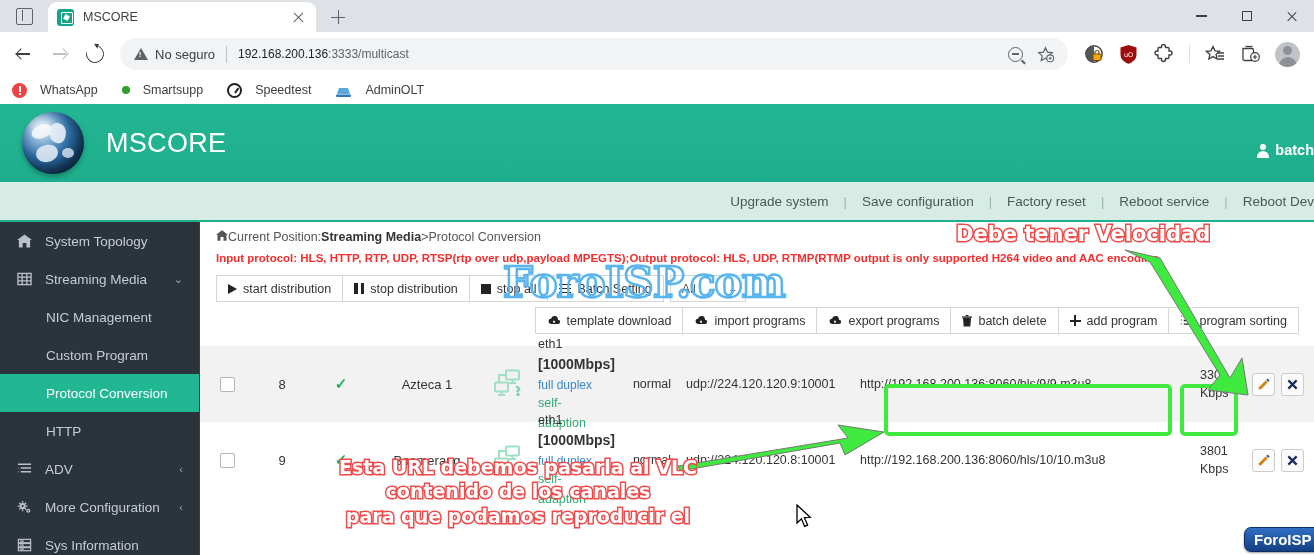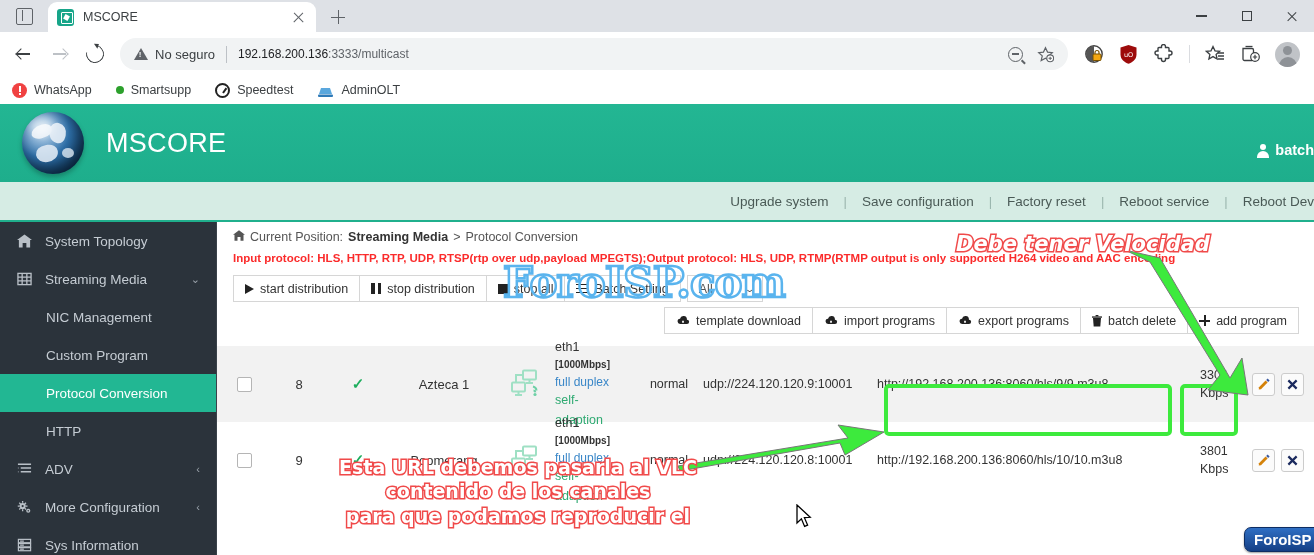--- a/index.html
+++ b/index.html
@@ -82,21 +82,21 @@
   .star { width:17px; height:17px; position:relative; }
   .star svg { display:block; }
   .ext-icons { display:flex; align-items:center; gap:15px; padding:0 8px; }
   .ext { width:20px; height:20px; position:relative; }
   .vert-sep { width:1px; height:18px; background:#dadce0; }
   .avatar { width:25px; height:25px; border-radius:50%; background:#c0c3c7; position:relative; overflow:hidden; flex:0 0 auto; }
   .avatar:before { content:""; position:absolute; left:8px; top:4.5px; width:9px; height:9px; border-radius:50%; background:#8e9297; }
   .avatar:after { content:""; position:absolute; left:3.5px; top:15px; width:18px; height:14px; border-radius:9px 9px 0 0; background:#8e9297; }
 
   .bookmarks { height:28px; background:#fff; display:flex; align-items:center; padding:0 10px; gap:0; }
-  .bm { display:flex; align-items:center; gap:7px; padding:0 12px 0 2px; margin-right:10px; }
+  .bm { display:flex; align-items:center; gap:13px; padding:0 12px 0 2px; margin-right:10px; }
   .bm-label { font-size:12.5px; color:#3c4043; white-space:nowrap; }
   .bm-wa { width:15px; height:15px; border-radius:50%; background:#f04242; position:relative; }
   .bm-wa:after { content:""; position:absolute; left:6.5px; top:3px; width:2px; height:6px; background:#fff; }
   .bm-wa:before { content:""; position:absolute; left:6.5px; top:10.5px; width:2px; height:2px; background:#fff; }
   .bm-dot { width:8px; height:8px; border-radius:50%; background:#2ca02c; }
   .bm-sp { width:15px; height:15px; border-radius:50%; border:2px solid #222; position:relative; }
   .bm-sp:after { content:""; position:absolute; left:4.5px; top:2px; width:2px; height:6px; background:#222; transform:rotate(35deg); transform-origin:bottom; }
   .bm-olt { width:17px; height:13px; position:relative; }
 
   
@@ -120,29 +120,29 @@
   .user-ico:after { content:""; position:absolute; left:1px; top:7px; width:12px; height:7px; border-radius:6px 6px 0 0; background:#fff; }
 
   .app-subnav {
     height:40px; background:#d6ece4; border-bottom:2px solid #20b08d;
     display:flex; align-items:center; justify-content:flex-end; padding-right:0; overflow:hidden;
   }
   .sub-item { font-size:13.5px; color:#4a5a56; white-space:nowrap; }
   .sub-sep { color:#9ab5ad; margin:0 15px; font-size:13px; }
 
   .app-body { display:flex; height:333px; }
-  .sidebar { width:217px; background:#2b333b; flex:0 0 auto; border-right:1px solid #3a424a; }
+  .sidebar { width:200px; background:#2b333b; flex:0 0 auto; border-right:1px solid #3a424a; }
   .side-item { height:38px; display:flex; align-items:center; padding-left:17px; gap:13px; color:#c5ccd3; font-size:13.5px; }
   .side-item.sub { padding-left:46px; font-size:13.5px; color:#c5ccd3; }
   .side-item.active { background:#22b793; color:#fff; }
   .side-icon { width:15px; height:14px; flex:0 0 auto; position:relative; color:#b9c0c7; }
   .side-chev { margin-left:auto; margin-right:16px; font-size:11px; color:#9aa2aa; }
 
   .content { flex:1; background:#fff; position:relative; overflow:hidden; }
-  .breadcrumb { padding:8px 0 4px 16px; font-size:12.5px; color:#555; display:flex; align-items:flex-start; gap:5px; }
+  .breadcrumb { padding:8px 0 4px 16px; font-size:12.5px; color:#555; display:flex; align-items:flex-start; }
   .bc-home { font-size:12px; color:#555; }
   .bc-strong { font-weight:bold; color:#333; }
   .warn-line { padding:4px 0 6px 16px; font-size:11.5px; color:#fb2b2b; font-weight:bold; white-space:nowrap; }
 
   .toolbar { padding:5px 0 0 16px; }
   .btn-group { display:flex; align-items:stretch; }
   .tb-btn {
     height:27px; background:#fff; border:1px solid #d6d6d6; display:flex; align-items:center;
     padding:0 11px; gap:6px; font-size:12.5px; color:#333; margin-left:-1px; white-space:nowrap;
   }
@@ -175,21 +175,21 @@
   .trow { display:flex; align-items:center; height:76px; font-size:12.5px; color:#333; }
   .trow.alt { background:#f2f2f2; }
   .tc-check { width:54px; display:flex; justify-content:center; }
   .cbox { width:15px;height:15px;border:1px solid #b5b5b5;background:#fff;border-radius:2px; }
   .tc-id { width:56px; text-align:center; font-size:13px; }
   .tc-ok { width:62px; text-align:center; color:#1eae5e; font-size:15px; font-weight:bold; }
   .tc-name { width:110px; text-align:center; font-size:13px; }
   .tc-nic { width:56px; display:flex; justify-content:center; }
   .tc-eth { width:82px; line-height:1.55; }
   .tc-eth .e1 { font-weight:normal; color:#333; font-size:12.5px; }
-  .tc-eth .e2 { font-weight:bold; color:#333; font-size:10px; }
+  .tc-eth .e2 { font-weight:bold; color:#333; font-size:14px; }
   .tc-eth .e3 { color:#3a87c8; font-size:12px; }
   .tc-eth .e4 { color:#2faa72; font-size:12.5px; }
   .tc-status { width:64px; text-align:center; }
   .tc-in { width:172px; text-align:left; padding-left:2px; }
   .tc-out { flex:1; padding-left:4px; }
   .tc-rate { width:52px; line-height:1.45; }
   .tc-act { width:62px; display:flex; gap:6px; justify-content:flex-start; }
   .sq-btn { width:23px;height:23px;border:1px solid #ccc;background:#fbfbfb;border-radius:3px;
             display:flex;align-items:center;justify-content:center;font-size:11px;color:#333; }
 
@@ -503,20 +503,29 @@
                     <rect x="0" y="1.4" width="10" height="1.3"></rect>
                     <rect x="3.6" y="0" width="2.8" height="1.3"></rect>
                   </svg>
               </span>
               <span>batch delete</span>
             </div>
             <div class="tb-btn">
               <span class="ico ico-plus"></span>
               <span>add program</span>
             </div>
+            <div class="tb-btn">
+              <span class="ico ico-sort">
+                <svg width="13" height="11" viewBox="0 0 14 11" fill="none" stroke="#222" stroke-width="1.4">
+                    <path d="M4 1.5h10M4 5.5h10M4 9.5h10"></path>
+                    <path d="M1 1h.6M1 5h.6M1 9h.6" stroke-width="1.6"></path>
+                  </svg>
+              </span>
+              <span>program sorting</span>
+            </div>
           </div>
         </div>
       </div>
 
       <div class="table">
 
         <div class="trow alt">
           <div class="tc-check">
             <span class="cbox"></span>
           </div>
@@ -624,21 +633,21 @@
 
   <g>
     <path d="M678,466 L848,438 L838,425 L884,432 L845,455 L840,443 L680,471 Z" fill="#3dea3d" stroke="#777" stroke-width="1"></path>
   </g>
 
   <g>
     <path d="M1125,250 L1160,258 L1230,378 L1242,358 L1248,395 L1208,390 L1220,375 L1150,262 Z" fill="#3dea3d" stroke="#777" stroke-width="1"></path>
   </g>
 </svg>
 
-<div class="ann ann-text" style="left:956px; top:232px; font-size:21px;font-style:italic;">Debe tener Velocidad</div>
+<div class="ann ann-text" style="left:956px; top:222px; font-size:21px;">Debe tener Velocidad</div>
 
 <div class="ann" style="left:338px; top:455px; text-align:center; width:360px;">
   <div class="ann-text" style="font-size:19px; line-height:1.28;">Esta URL debemos pasarla al VLC</div>
   <div class="ann-text" style="font-size:19px; line-height:1.28;">contenido de los canales</div>
   <div class="ann-text" style="font-size:19px; line-height:1.28;">para que podamos reproducir el</div>
 </div>
 
 <div class="foroisp-badge" style="left:1244px; top:527px;">ForoISP</div>
 
 <svg class="cursor" style="left:796px; top:504px; width:17px; height:25px;" viewBox="0 0 17 25">

